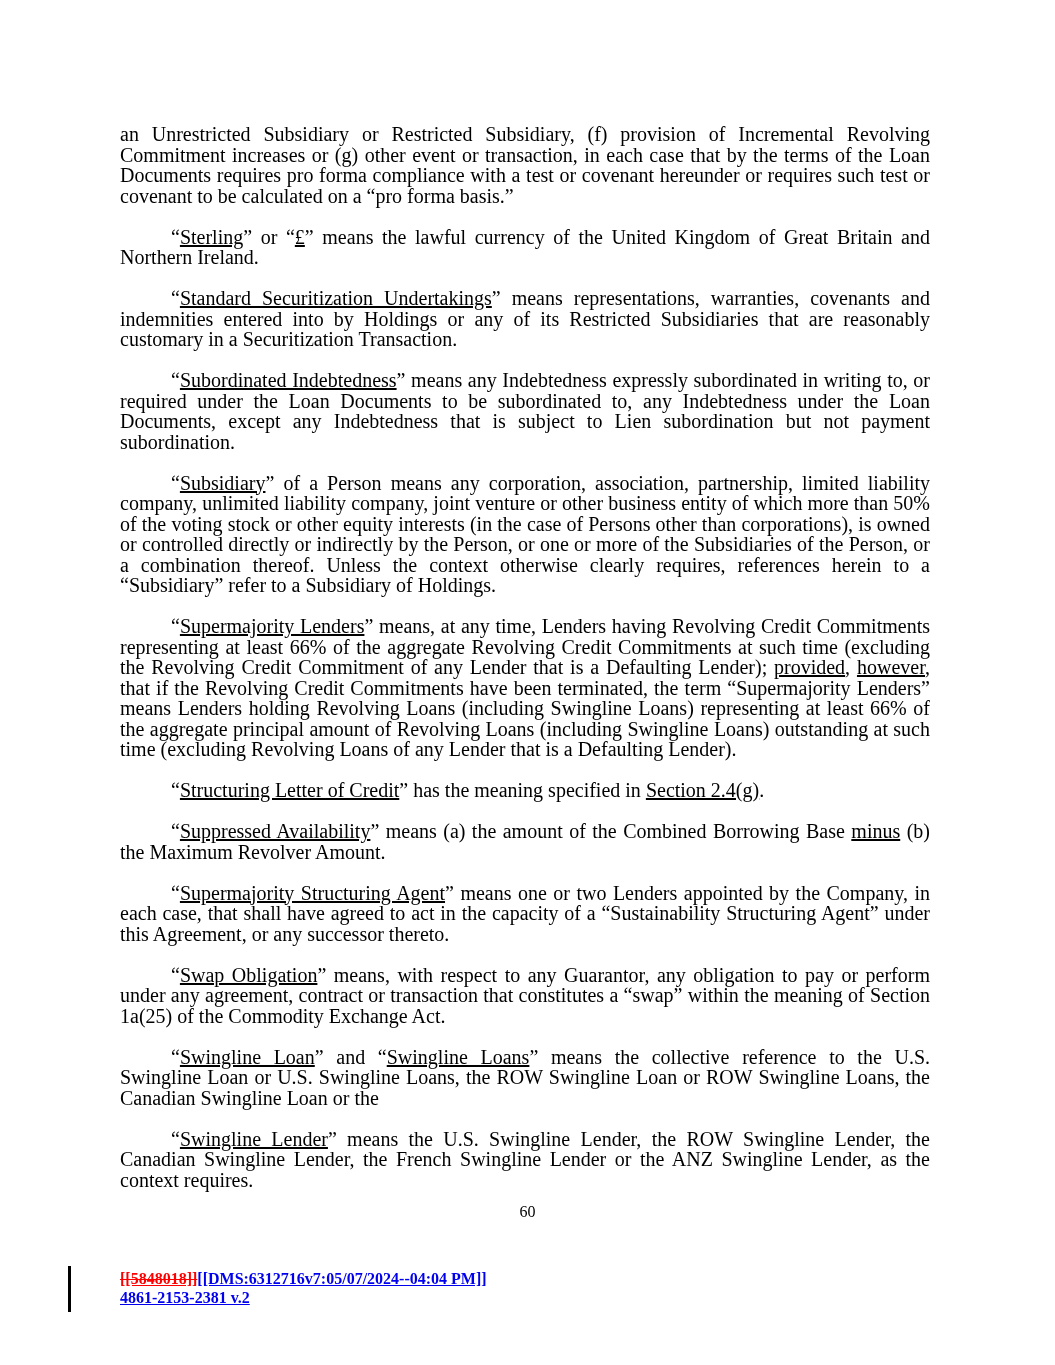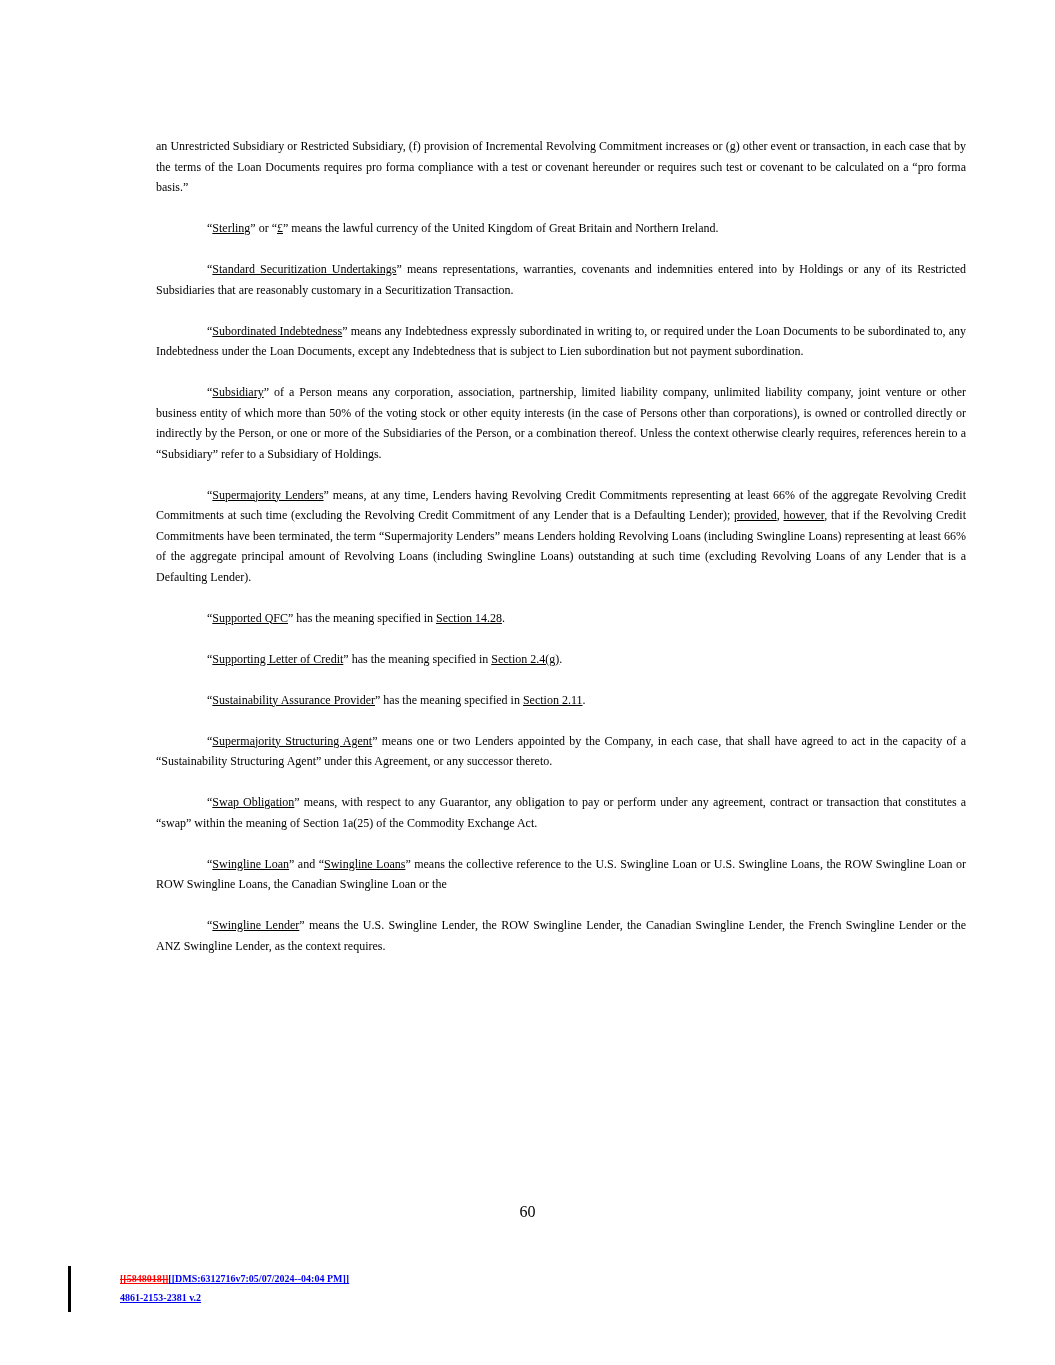--- a/index.html
+++ b/index.html
@@ -8,26 +8,25 @@
     width: 1055px;
     height: 1365px;
     background: #ffffff;
     overflow: hidden;
     font-family: "Liberation Serif", serif;
     color: #000000;
   }
   .body-text {
     position: absolute;
     left: 120px;
-    top: 136px;
+    top: 124px;
     width: 810px;
-    font-size: 12px;
+    font-size: 20px;
     line-height: 20.5px;
     text-align: justify;
-    margin-left: 36px;
   }
   .para { margin: 0 0 20.5px 0; }
   .para.indent { text-indent: 51px; }
   .u { text-decoration: underline; }
   .page-number {
     position: absolute;
     left: 0;
     top: 1203px;
     width: 1055px;
     text-align: center;
@@ -39,42 +38,41 @@
     top: 1266px;
     width: 3px;
     height: 46px;
     background: #000000;
   }
   .doc-footer {
     position: absolute;
     left: 120px;
     top: 1269px;
     width: 600px;
-    font-size: 10px;
+    font-size: 16px;
     font-weight: bold;
     line-height: 19px;
     text-align: left;
   }
   .stamp-deleted { text-decoration: underline line-through; }
   .stamp-inserted { text-decoration: underline; }
 </style>
 </head>
 <body>
 
 <div class="page">
   <div class="body-text">
       <p class="para"><span>an Unrestricted Subsidiary or Restricted Subsidiary, (f) provision of Incremental Revolving Commitment increases or (g) other event or transaction, in each case that by the terms of the Loan Documents requires pro forma compliance with a test or covenant hereunder or requires such test or covenant to be calculated on a “pro forma basis.”</span></p>
       <p class="para indent"><span>“</span><span class="u">Sterling</span><span>” or “</span><span class="u">£</span><span>” means the lawful currency of the United Kingdom of Great Britain and Northern Ireland.</span></p>
       <p class="para indent"><span>“</span><span class="u">Standard Securitization Undertakings</span><span>” means representations, warranties, covenants and indemnities entered into by Holdings or any of its Restricted Subsidiaries that are reasonably customary in a Securitization Transaction.</span></p>
       <p class="para indent"><span>“</span><span class="u">Subordinated Indebtedness</span><span>” means any Indebtedness expressly subordinated in writing to, or required under the Loan Documents to be subordinated to, any Indebtedness under the Loan Documents, except any Indebtedness that is subject to Lien subordination but not payment subordination.</span></p>
       <p class="para indent"><span>“</span><span class="u">Subsidiary</span><span>” of a Person means any corporation, association, partnership, limited liability company, unlimited liability company, joint venture or other business entity of which more than 50% of the voting stock or other equity interests (in the case of Persons other than corporations), is owned or controlled directly or indirectly by the Person, or one or more of the Subsidiaries of the Person, or a combination thereof.  Unless the context otherwise clearly requires, references herein to a “Subsidiary” refer to a Subsidiary of Holdings.</span></p>
       <p class="para indent"><span>“</span><span class="u">Supermajority Lenders</span><span>” means, at any time, Lenders having Revolving Credit Commitments representing at least 66% of the aggregate Revolving Credit Commitments at such time (excluding the Revolving Credit Commitment of any Lender that is a Defaulting Lender); </span><span class="u">provided</span><span>, </span><span class="u">however</span><span>, that if the Revolving Credit Commitments have been terminated, the term “Supermajority Lenders” means Lenders holding Revolving Loans (including Swingline Loans) representing at least 66% of the aggregate principal amount of Revolving Loans (including Swingline Loans) outstanding at such time (excluding Revolving Loans of any Lender that is a Defaulting Lender).</span></p>
-      <p class="para indent"><span>“</span><span class="u">Supported QFC</span><span>” has the meaning specified in </span><span class="u">Section 14.28</span><span>.</span></p>
-      <p class="para indent"><span>“</span><span class="u">Supporting Letter of Credit</span><span>” has the meaning specified in </span><span class="u">Section 2.4(g)</span><span>.</span></p>
-      <p class="para indent"><span>“</span><span class="u">Sustainability Assurance Provider</span><span>” has the meaning specified in </span><span class="u">Section 2.11</span><span>.</span></p>
+      <p class="para indent"><span>“</span><span class="u">Structuring Letter of Credit</span><span>” has the meaning specified in </span><span class="u">Section 2.4(g)</span><span>.</span></p>
+      <p class="para indent"><span>“</span><span class="u">Suppressed Availability</span><span>” means (a) the amount of the Combined Borrowing Base </span><span class="u">minus</span><span> (b) the Maximum Revolver Amount.</span></p>
       <p class="para indent"><span>“</span><span class="u">Supermajority Structuring Agent</span><span>” means one or two Lenders appointed by the Company, in each case, that shall have agreed to act in the capacity of a “Sustainability Structuring Agent” under this Agreement, or any successor thereto.</span></p>
       <p class="para indent"><span>“</span><span class="u">Swap Obligation</span><span>” means, with respect to any Guarantor, any obligation to pay or perform under any agreement, contract or transaction that constitutes a “swap” within the meaning of Section 1a(25) of the Commodity Exchange Act.</span></p>
       <p class="para indent"><span>“</span><span class="u">Swingline Loan</span><span>” and “</span><span class="u">Swingline Loans</span><span>” means the collective reference to the U.S. Swingline Loan or U.S. Swingline Loans, the ROW Swingline Loan or ROW Swingline Loans, the Canadian Swingline Loan or the</span></p>
       <p class="para indent"><span>“</span><span class="u">Swingline Lender</span><span>” means the U.S. Swingline Lender, the ROW Swingline Lender, the Canadian Swingline Lender, the French Swingline Lender or the ANZ Swingline Lender, as the context requires.</span></p>
     </div>
   <div class="page-number">60</div>
   <div class="revision-bar"></div>
   <div class="doc-footer">
       <div><span class="stamp-deleted" style="color: rgb(255, 0, 0);">[[5848018]]</span><span class="stamp-inserted" style="color: rgb(0, 0, 238);">[[DMS:6312716v7:05/07/2024--04:04 PM]]</span></div>
       <div><span class="stamp-inserted" style="color: rgb(0, 0, 238);">4861-2153-2381 v.2</span></div>

